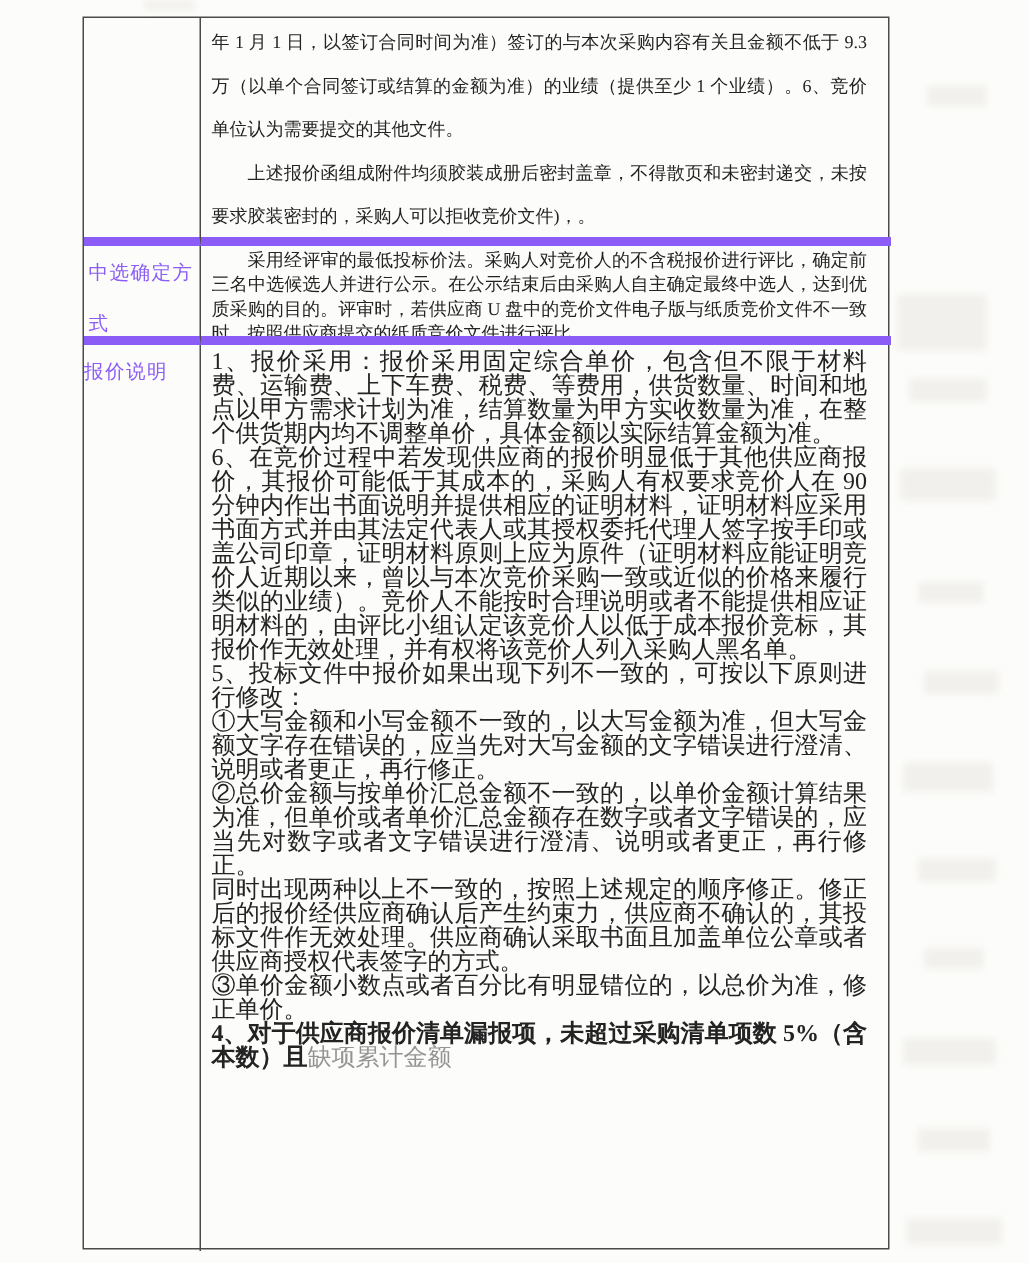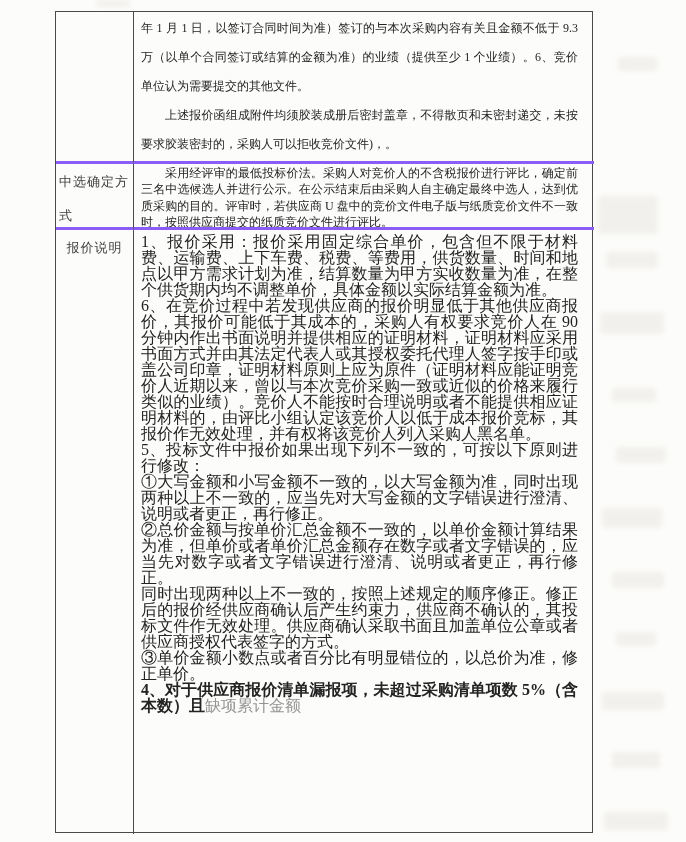--- a/index.html
+++ b/index.html
@@ -29,31 +29,31 @@
     grid-template-columns:78px 460px;
     grid-template-rows:152px 66px 604px;
     border:1px solid #4a4a4a;
     background:transparent;
     color:#232323;
   }
   .cell { overflow:hidden; }
   .label-cell {
     border-right:1px solid #4a4a4a;
     font-size:13px;
-    color:#404040;
+    color:#8b5cf6;
   }
-  .bb { border-bottom:3px solid #8b5cf6; }
+  .bb { border-bottom:6px solid #8b5cf6; }
   .content-cell { padding-left:7px; padding-right:16px; }
   .content-cell p { text-align:justify; text-justify:inter-character; }
   .r1-content { font-size:12px; line-height:29px; padding-top:2px; }
   .r2-content { font-size:12px; line-height:16.4px; padding-top:1px; }
   .r3-content { font-size:16px; line-height:16px; padding-top:4px; }
   .indent { text-indent:2em; }
   .label-r2 { padding:1px 2px 0 3px; line-height:34px; letter-spacing:1px; }
-  .label-r3 { padding-top:4px; text-align:center; line-height:28.7px; letter-spacing:1px; }
+  .label-r3 { padding-top:4px; line-height:28.7px; letter-spacing:1px; }
   .bold-clause { font-weight:bold; }
   .muted { color:#949494; font-weight:normal; }
 </style>
 </head>
 <body>
 
 <div class="page">
 
   <div class="ghost" style="left:96px;  top:0;    width:34px; height:7px;"></div>
   <div class="ghost" style="left:618px; top:57px; width:40px; height:14px;"></div>
@@ -84,21 +84,21 @@
       <p class="indent">采用经评审的最低投标价法。采购人对竞价人的不含税报价进行评比，确定前三名中选候选人并进行公示。在公示结束后由采购人自主确定最终中选人，达到优质采购的目的。评审时，若供应商 U 盘中的竞价文件电子版与纸质竞价文件不一致时，按照供应商提交的纸质竞价文件进行评比。</p>
     </div>
 
     <div class="cell label-cell label-r3">
       <span>报价说明</span>
     </div>
     <div class="cell content-cell r3-content">
       <p>1、报价采用：报价采用固定综合单价，包含但不限于材料费、运输费、上下车费、税费、等费用，供货数量、时间和地点以甲方需求计划为准，结算数量为甲方实收数量为准，在整个供货期内均不调整单价，具体金额以实际结算金额为准。</p>
       <p>6、在竞价过程中若发现供应商的报价明显低于其他供应商报价，其报价可能低于其成本的，采购人有权要求竞价人在 90 分钟内作出书面说明并提供相应的证明材料，证明材料应采用书面方式并由其法定代表人或其授权委托代理人签字按手印或盖公司印章，证明材料原则上应为原件（证明材料应能证明竞价人近期以来，曾以与本次竞价采购一致或近似的价格来履行类似的业绩）。竞价人不能按时合理说明或者不能提供相应证明材料的，由评比小组认定该竞价人以低于成本报价竞标，其报价作无效处理，并有权将该竞价人列入采购人黑名单。</p>
       <p>5、投标文件中报价如果出现下列不一致的，可按以下原则进行修改：</p>
-      <p>①大写金额和小写金额不一致的，以大写金额为准，同时出现两种以上不一致的，应当先对大写金额的文字错误进行澄清、说明或者更正，再行修正。</p>
+      <p>①大写金额和小写金额不一致的，以大写金额为准，但大写金额文字存在错误的，应当先对大写金额的文字错误进行澄清、说明或者更正，再行修正。</p>
       <p>②总价金额与按单价汇总金额不一致的，以单价金额计算结果为准，但单价或者单价汇总金额存在数字或者文字错误的，应当先对数字或者文字错误进行澄清、说明或者更正，再行修正。</p>
       <p>同时出现两种以上不一致的，按照上述规定的顺序修正。修正后的报价经供应商确认后产生约束力，供应商不确认的，其投标文件作无效处理。供应商确认采取书面且加盖单位公章或者供应商授权代表签字的方式。</p>
       <p>③单价金额小数点或者百分比有明显错位的，以总价为准，修正单价。</p>
       <p><span class="bold-clause">4、对于供应商报价清单漏报项，未超过采购清单项数 5%（含本数）且</span><span class="muted">缺项累计金额</span></p>
     </div>
 
   </div>
 </div>
 
 </body></html>

